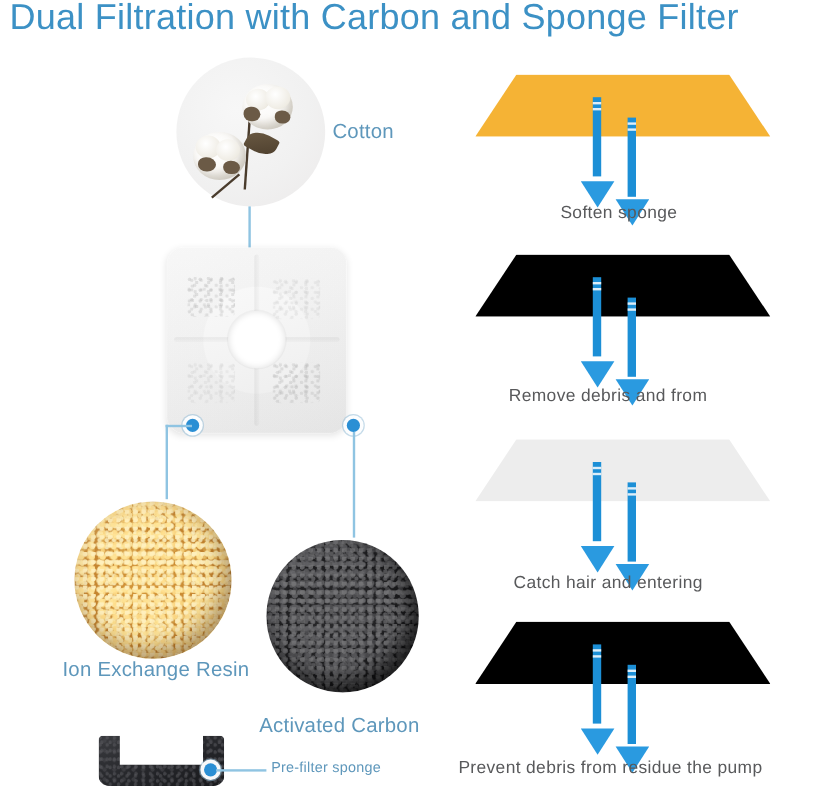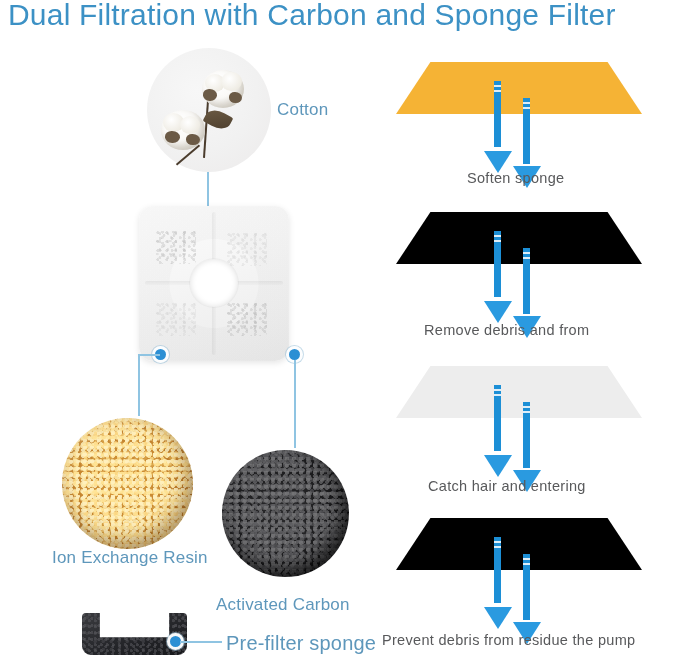--- a/index.html
+++ b/index.html
@@ -197,21 +197,21 @@
   <div class="llabel" style="left:52px;top:548px;">Ion Exchange Resin</div>
 
   <div class="carbon"></div>
   <div class="llabel" style="left:216px;top:579px;margin-top:16px;">Activated Carbon</div>
 
   <div class="sponge">
     <div class="body"></div>
   </div>
   <div class="dot" style="left:170px;top:636px;"></div>
   <div class="lead h" style="left:180px;top:641px;width:42px;"></div>
-  <div class="llabel" style="left:226px;top:632px;font-size:20px;">Pre-filter sponge</div>
+  <div class="llabel" style="left:226px;top:632px;font-size:12px;">Pre-filter sponge</div>
 
   <div class="panel" style="left:396px;top:62px;">
     <div class="trap" style="background:#f5b335;"></div>
     <div class="flow" style="left:0;top:0;">
       <div class="bar" style="left:98px;top:19px;height:66px;">
         <div class="n1"></div>
         <div class="n2"></div>
       </div>
       <div class="head" style="left:88px;top:89px;"></div>
       <div class="bar" style="left:127px;top:36px;height:66px;">

